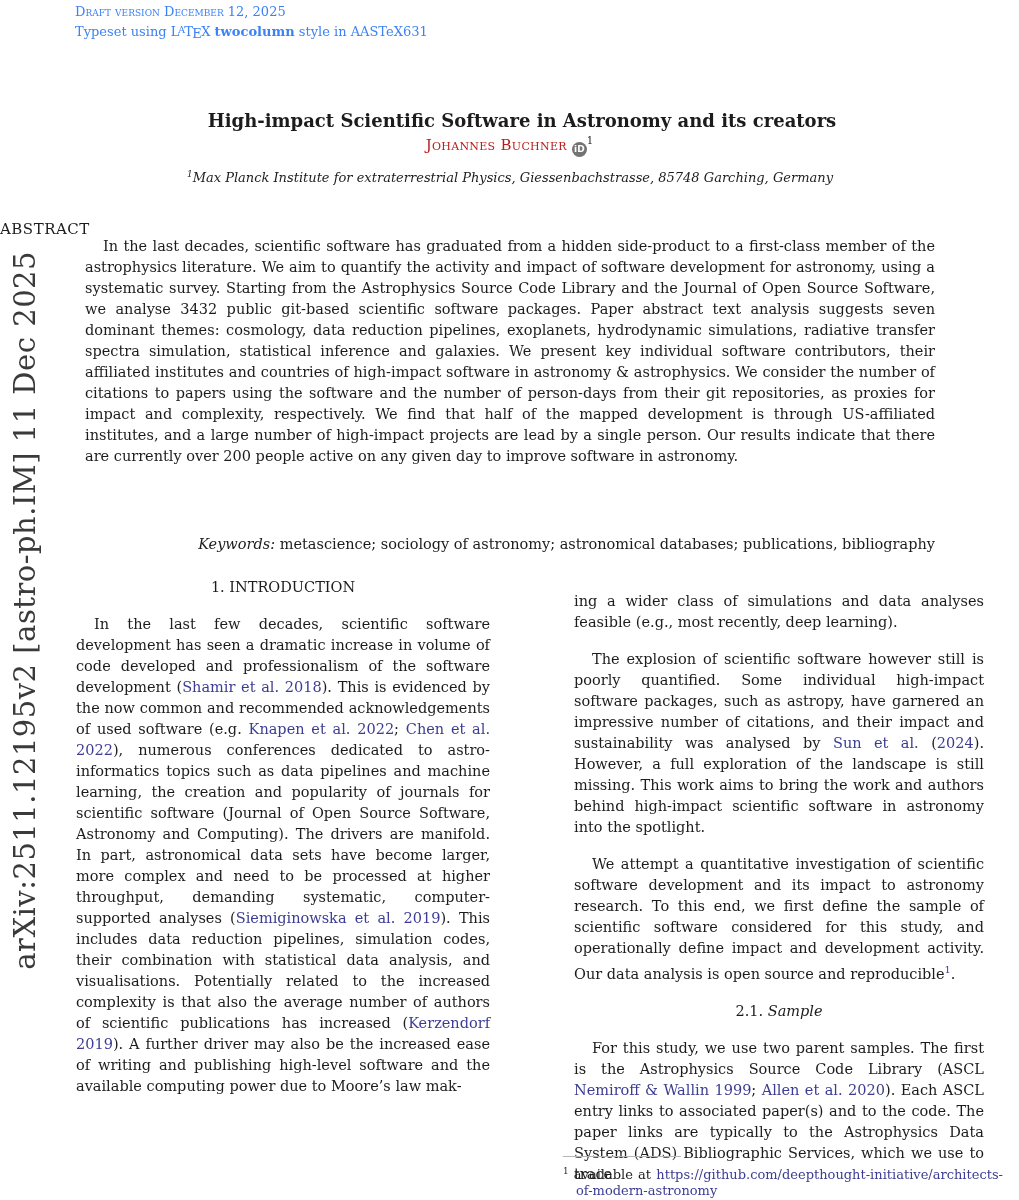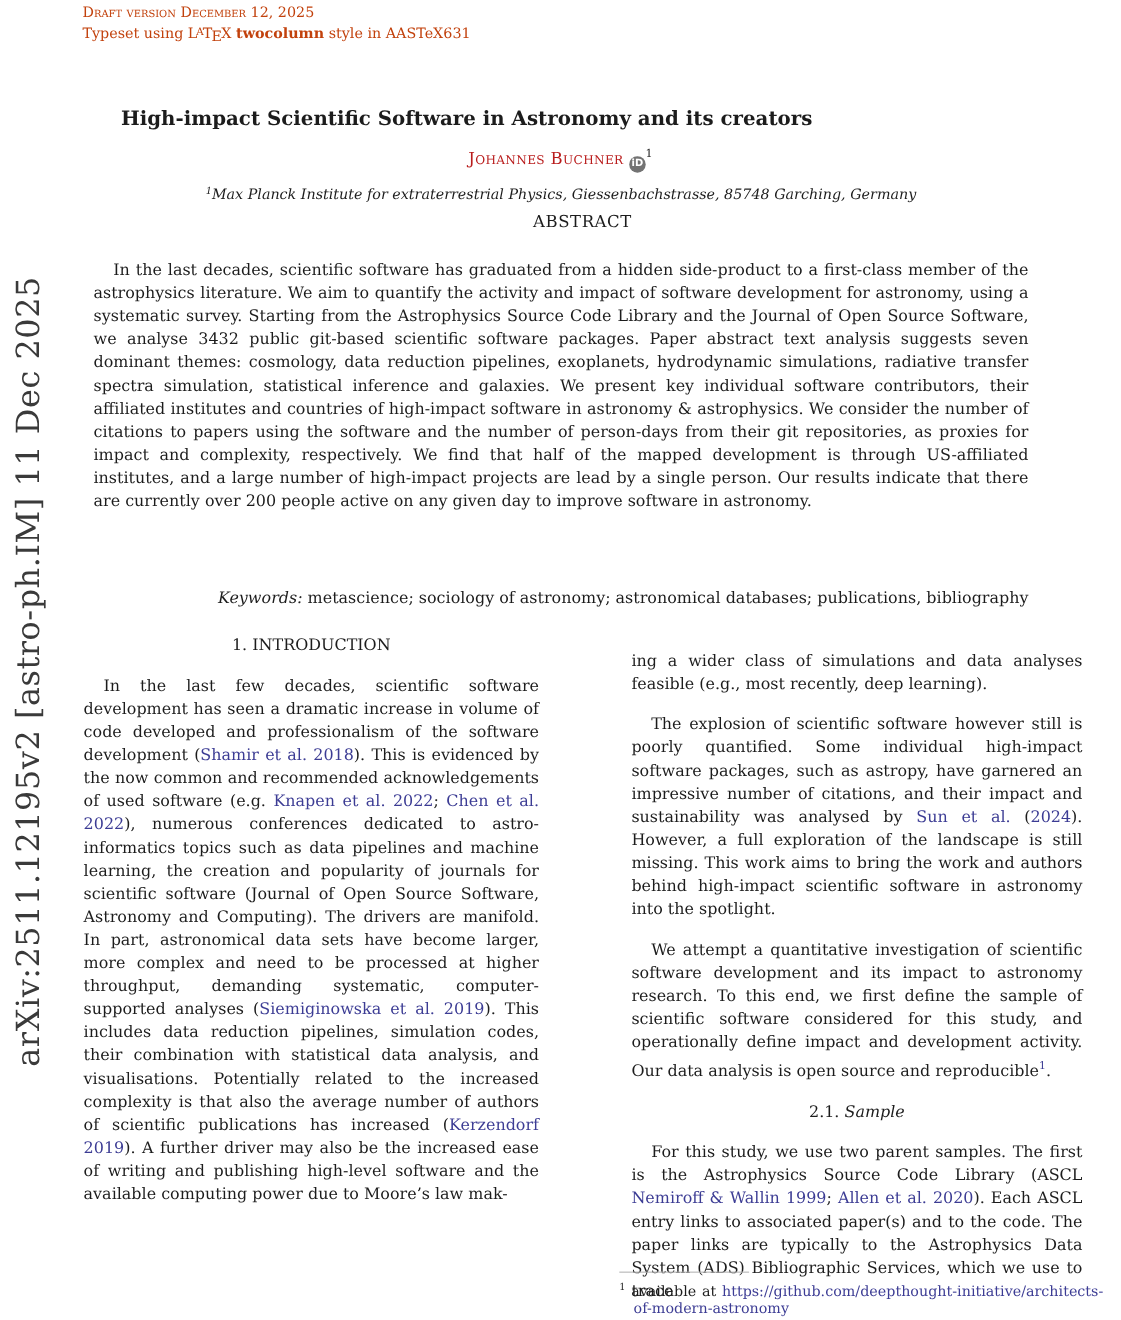--- a/index.html
+++ b/index.html
@@ -24,35 +24,35 @@
     writing-mode: vertical-rl;
     transform: rotate(180deg);
     font-size: 29px;
     color: #3a3a3a;
     white-space: nowrap;
     letter-spacing: 0.5px;
   }
   
   .header {
     position: absolute; top: 3px; left: 75px;
-    font-size: 13px; line-height: 18px; color: #c2410c;
+    font-size: 13px; line-height: 18px; color: #3b82f6;
   }
   .sc { font-variant: small-caps; }
   .seg-latexA { font-size: 0.72em; vertical-align: 0.28em; margin-left: -0.12em; margin-right: -0.08em; }
   .seg-latexE { vertical-align: -0.22em; margin-left: -0.06em; margin-right: -0.04em; }
   .seg-bold { font-weight: bold; }
   .seg-italic { font-style: italic; }
   .seg-link { color: #3c3c94; }
   .seg-sup { vertical-align: super; font-size: 0.68em; }
   .seg-suplink { vertical-align: super; font-size: 0.68em; color: #3c3c94; }
   .link-color { color: #b91c1c; }
 
   .title {
     position: absolute; top: 97px; left: 110px; width: 800px;
-    margin: 0; text-align: left;
+    margin: 12px; text-align: center;
     font-size: 18px; font-weight: bold; line-height: 24px;
   }
   .author-line {
     position: absolute; top: 135px; left: 0; width: 100%;
     text-align: center; font-size: 15px;
   }
   .author-name { font-variant: small-caps; letter-spacing: 0.3px; }
   .orcid {
     display: inline-block; width: 15px; height: 15px;
     background: #737373; border-radius: 50%;
@@ -60,22 +60,22 @@
     text-align: center; line-height: 15px;
     font-family: "DejaVu Sans", sans-serif;
     margin-left: 5px; vertical-align: -2px;
   }
   .aff-mark { vertical-align: super; font-size: 0.68em; color: #1c1c1c; }
   .affiliation {
     position: absolute; top: 169px; left: 110px; width: 800px;
     text-align: center; font-style: italic; font-size: 13px;
   }
   .abstract-heading {
-    position: absolute; top: 192px; left: 0; width: 100%;
-    text-align: center; font-size: 15px; letter-spacing: 0.5px; padding-left: 40px;
+    position: absolute; top: 220px; left: 0; width: 100%;
+    font-size: 15px; letter-spacing: 0.5px;
   }
   .abstract-body {
     position: absolute; top: 236px; left: 85px; width: 850px;
     text-align: justify; font-size: 14.5px; line-height: 21px;
     text-indent: 18px;
   }
   .keywords {
     position: absolute; top: 536px; left: 85px; width: 850px;
     text-align: right; font-size: 14.5px;
   }

